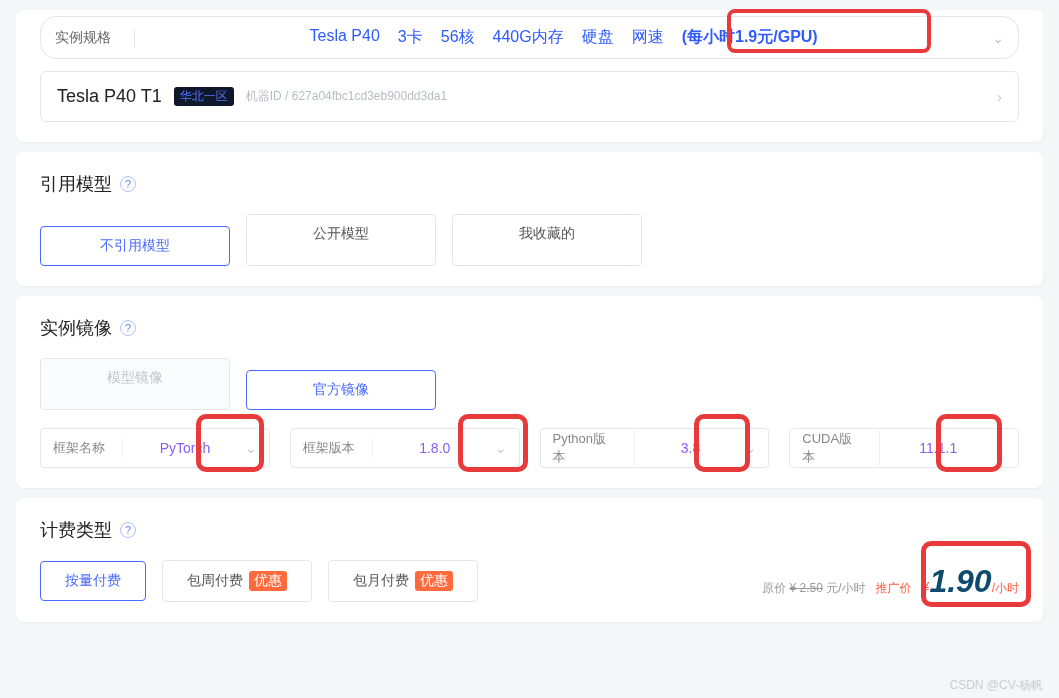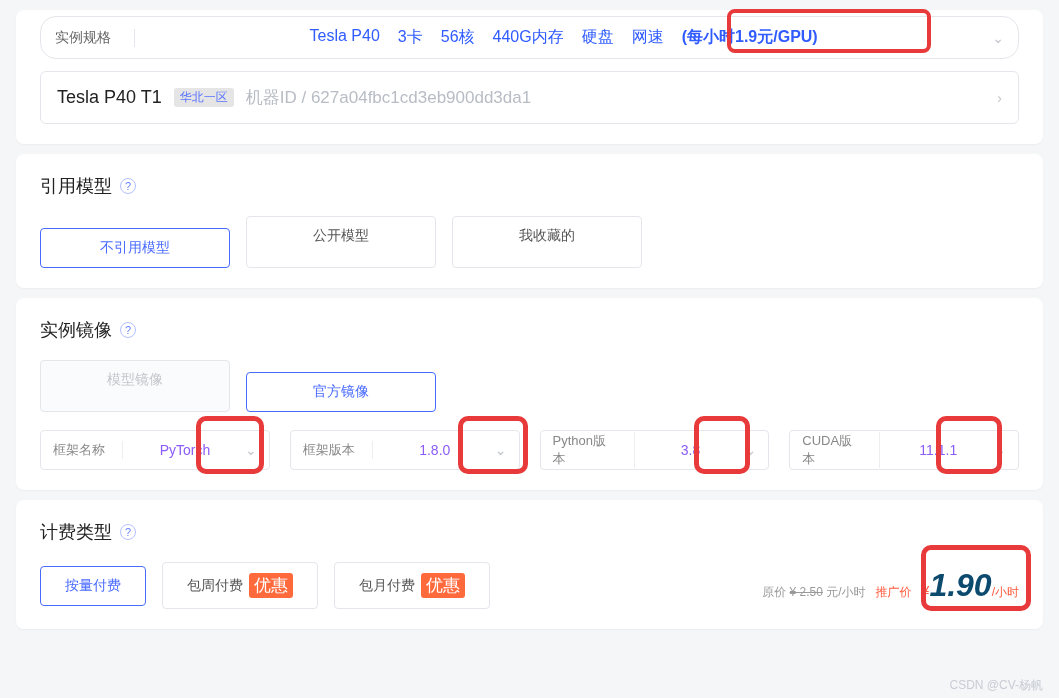--- a/index.html
+++ b/index.html
@@ -7,38 +7,38 @@
     .panel { background: #fff; border-radius: 8px; margin: 10px 16px; padding: 20px 24px; box-shadow: 0 1px 2px rgba(0,0,0,0.04); }
     .spec-row { display: flex; align-items: center; border: 1px solid #e5e6eb; border-radius: 16px; padding: 10px 14px; margin-bottom: 12px; position: relative; justify-content: center; }
     .spec-label { color: #666; width: 80px; border-right: 1px solid #e5e6eb; padding-right: 12px; }
     .spec-items { display: flex; gap: 18px; flex: 1; justify-content: center; color: #2f5bff; font-weight: 500; font-size: 16px; }
     .spec-items span { }
     .price-highlight { color: #2f5bff; font-weight: 600; }
     .redbox1 { position: absolute; border: 4px solid #e83a3a; border-radius: 8px; left: 686px; top: -8px; width: 204px; height: 44px; pointer-events: none; }
     .chev { color: #c3c6cc; margin-left: auto; }
     .inst-row { display: flex; align-items: center; border: 1px solid #e5e6eb; border-radius: 6px; padding: 14px 16px; gap: 12px; }
     .inst-title { font-size: 18px; font-weight: 500; color: #222; }
-    .region-badge { background: #e5e5e5; color: #5873ff; border-radius: 3px; font-size: 12px; padding: 1px 6px; }
-    .mid { color: #b8bcc4; font-size: 17px; }
+    .region-badge { background: #0f172a; color: #5873ff; border-radius: 3px; font-size: 12px; padding: 1px 6px; }
+    .mid { color: #b8bcc4; font-size: 12px; }
     .sect-title { font-size: 18px; color: #222; display: flex; align-items: center; gap: 8px; margin-bottom: 18px; }
     .help-icon { display: inline-flex; width: 16px; height: 16px; border: 1px solid #b4c0ff; color: #6a82ff; border-radius: 50%; font-size: 11px; align-items: center; justify-content: center; }
     .tab-row { display: flex; gap: 16px; }
     .tab { min-width: 190px; text-align: center; padding: 10px 20px; border: 1px solid #e5e6eb; border-radius: 4px; background: #fff; color: #555; cursor: pointer; }
     .tab.active { border: 1px solid #4a6bff; color: #4a6bff; margin-top: 12px; }
     .tab.muted { color: #c3c6cc; background: #fafbfc; }
     .sel-row { display: flex; gap: 20px; margin-top: 18px; position: relative; }
     .sel { display: flex; align-items: center; border: 1px solid #e5e6eb; border-radius: 4px; height: 40px; flex: 1; padding: 0 12px; background: #fff; cursor: pointer; }
     .sel .lbl { color: #888; width: 70px; border-right: 1px solid #eceef2; padding-right: 16px; margin-right: 10px; font-size: 13px;}
     .sel .val { color: #8b5cf6; flex: 1; text-align: center; }
     .sel .car { color: #c3c6cc; margin-left: 8px; }
     .redbox-sm { position: absolute; border: 5px solid #e83a3a; border-radius: 10px; pointer-events: none; }
     .billing-row { display:flex; align-items:center; gap:16px; }
     .bill-btn { padding: 10px 24px; border:1px solid #e5e6eb; border-radius:4px; display:flex; align-items:center; gap:6px; cursor:pointer; color:#555; }
     .bill-btn.active { border:1px solid #4a6bff; color:#4a6bff; }
-    .discount { background:#ff6a3d; color:#fff; font-size:17px; border-radius:3px; padding:1px 5px; }
+    .discount { background:#ff6a3d; color:#fff; font-size:14px; border-radius:3px; padding:1px 5px; }
     .price-area { margin-left:auto; display:flex; align-items:baseline; gap:10px; position:relative; }
     .orig { color:#999; font-size:12px; }
     .orig .strike{ text-decoration: line-through; }
     .promo-lbl { color:#ff5a3c; font-size:12px; }
     .promo-price { color:#0c4a6e; font-weight:700; font-size:32px;font-style:italic; }
     .promo-unit { color:#ff5a3c; font-size:12px; }
     .redbox-price { position:absolute; border:5px solid #e83a3a; border-radius:10px; pointer-events:none; right:-12px; top:-22px; width:110px; height:66px; }
     .watermark{ position: fixed; bottom:4px; right:16px; color:#c8ccd4; font-size:12px;}
   </style>
 </head>

